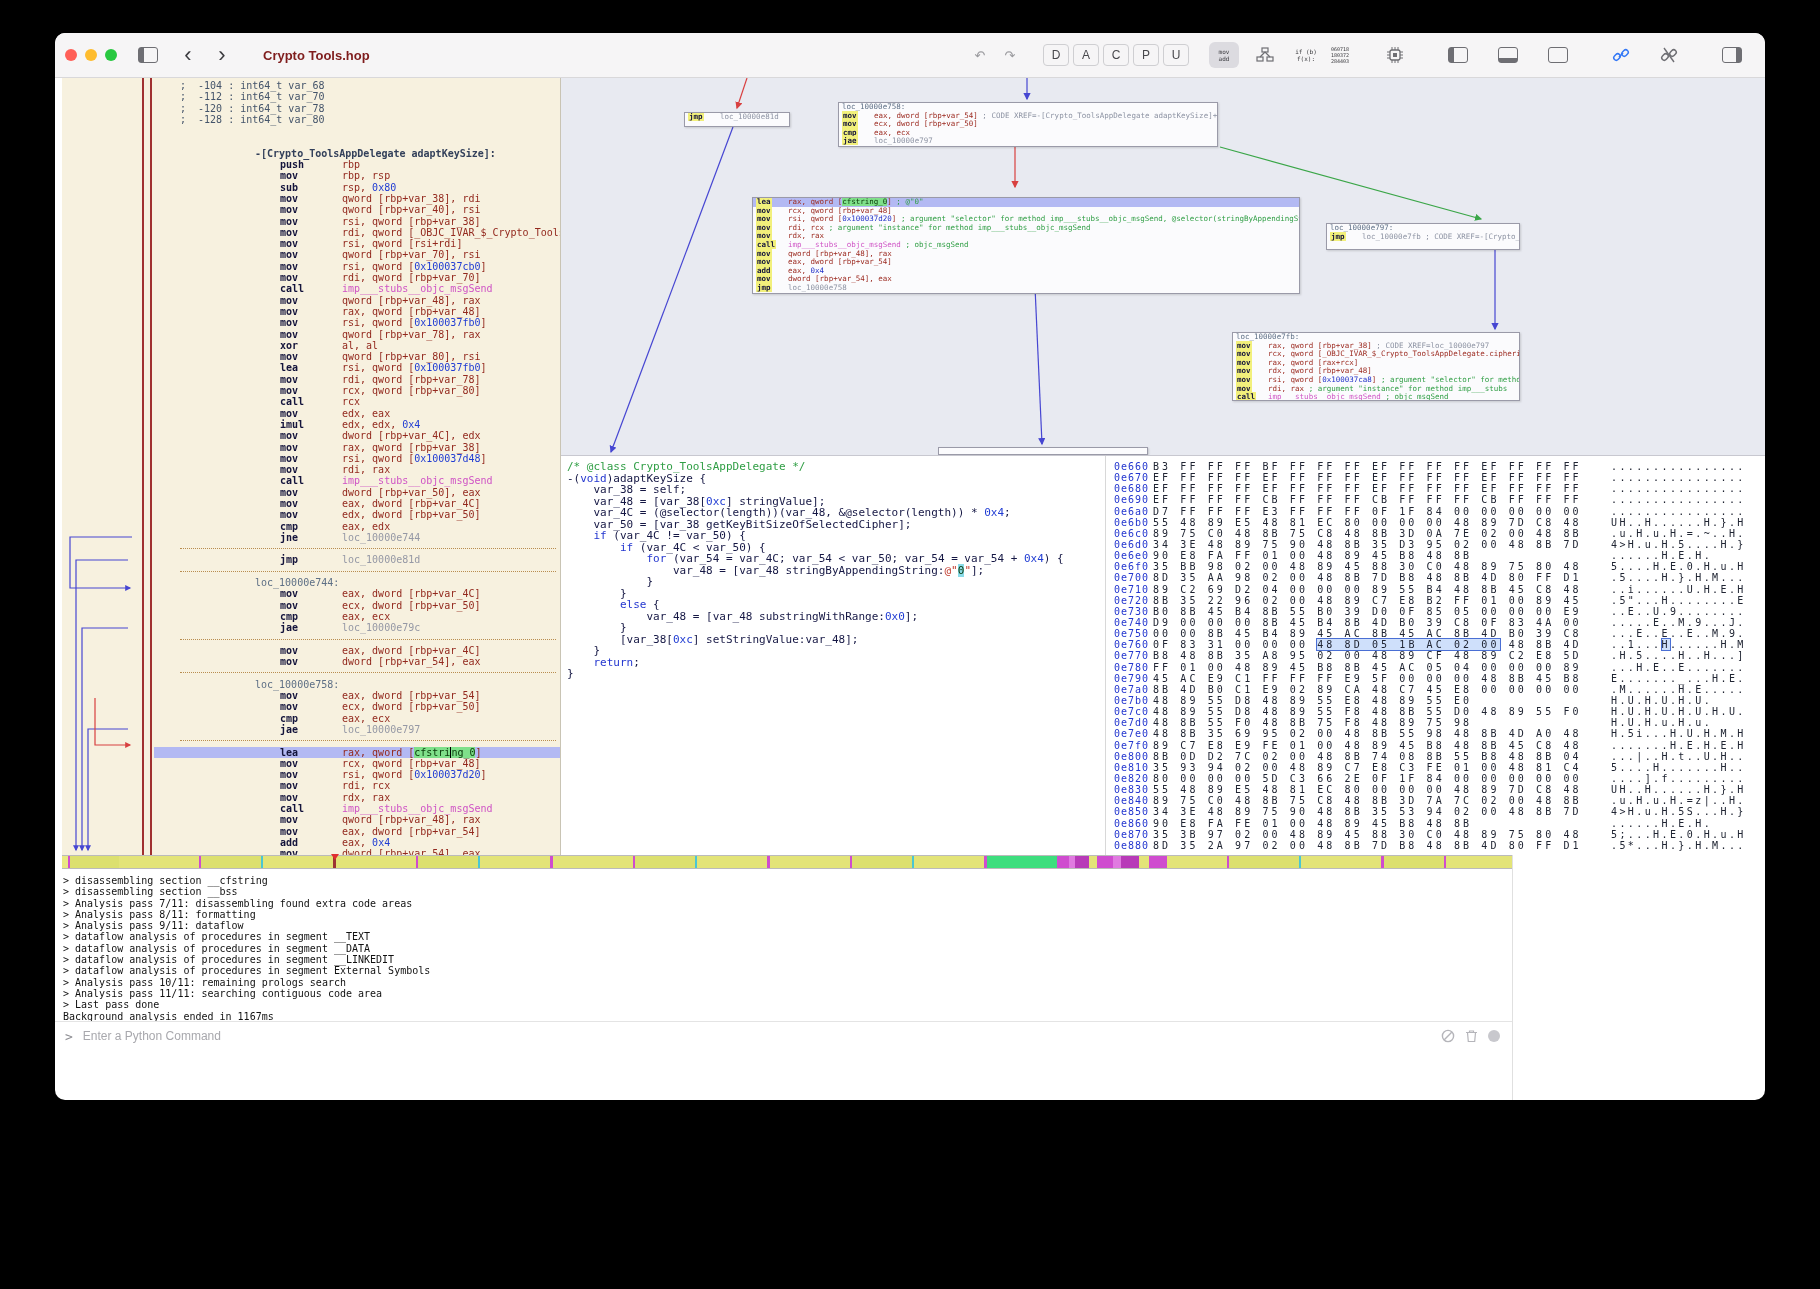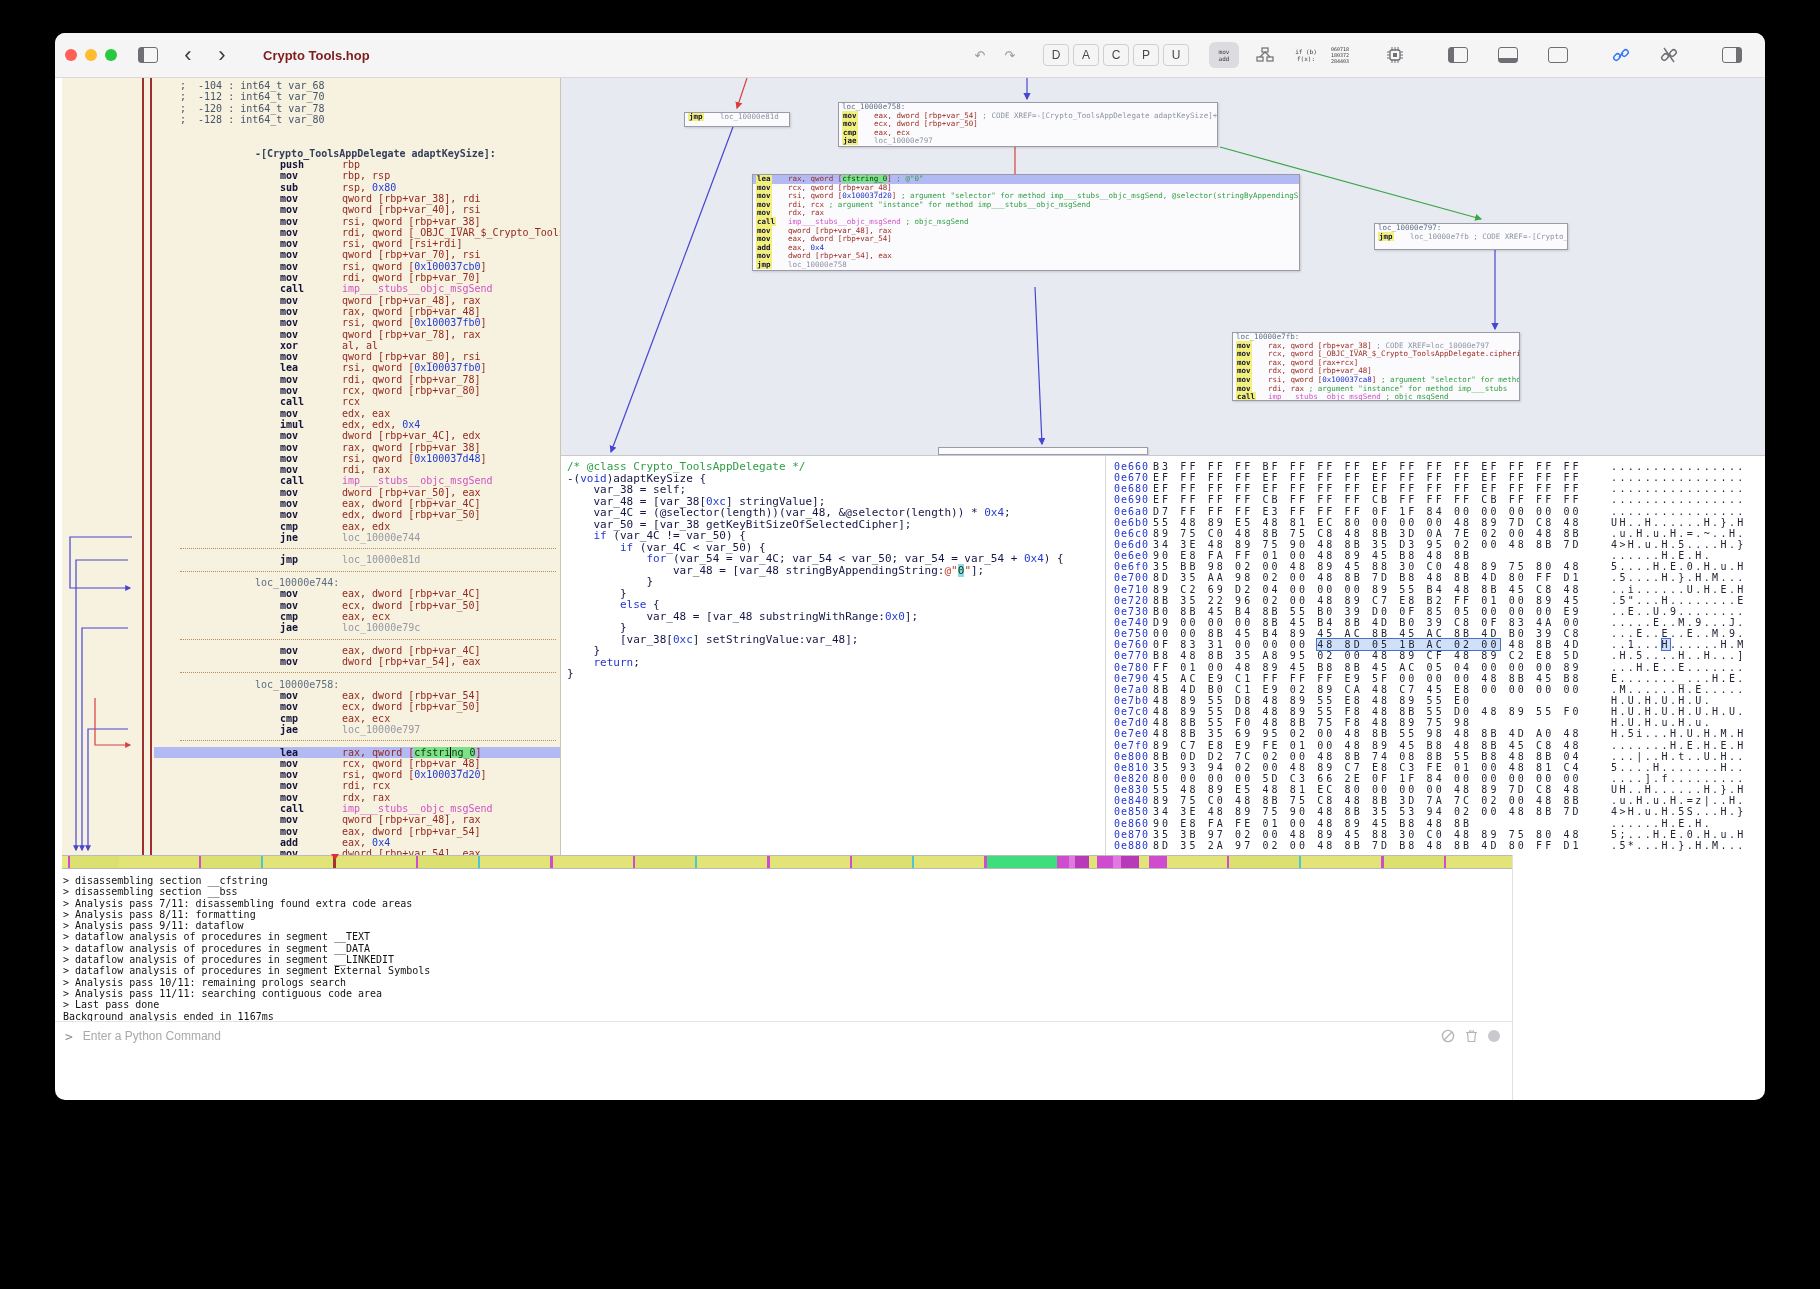--- a/index.html
+++ b/index.html
@@ -316,34 +316,34 @@
             <div class="gblock" style="left: 123px; top: 34px; width: 106px; height: 15px;">
               <div class="grow"><span class="gmnw"><i class="gmn">jmp</i></span><span class="gg-l">loc_10000e81d</span></div>
             </div>
             <div class="gblock" style="left: 277px; top: 24px; width: 380px; height: 45px;">
               <div class="grow glbl">loc_10000e758:</div>
               <div class="grow"><span class="gmnw"><i class="gmn">mov</i></span><span class="gg-r">eax, dword [rbp+var_54]</span><span class="gg-x"> ; CODE XREF=-[Crypto_ToolsAppDelegate adaptKeySize]+226</span></div>
               <div class="grow"><span class="gmnw"><i class="gmn">mov</i></span><span class="gg-r">ecx, dword [rbp+var_50]</span></div>
               <div class="grow"><span class="gmnw"><i class="gmn">cmp</i></span><span class="gg-r">eax, ecx</span></div>
               <div class="grow"><span class="gmnw"><i class="gmn">jae</i></span><span class="gg-l">loc_10000e797</span></div>
             </div>
-            <div class="gblock" style="left: 191px; top: 96px; width: 548px; height: 97px;">
+            <div class="gblock" style="left: 191px; top: 119px; width: 548px; height: 97px;">
               <div class="grow gsel"><span class="gmnw"><i class="gmn">lea</i></span><span class="gg-r">rax, qword [</span><span class="gg-g">cfstring_0</span><span class="gg-r">]</span><span class="gg-gc"> ; @"0"</span></div>
               <div class="grow"><span class="gmnw"><i class="gmn">mov</i></span><span class="gg-r">rcx, qword [rbp+var_48]</span></div>
               <div class="grow"><span class="gmnw"><i class="gmn">mov</i></span><span class="gg-r">rsi, qword [</span><span class="gg-n">0x100037d20</span><span class="gg-r">]</span><span class="gg-gc"> ; argument "selector" for method imp___stubs__objc_msgSend, @selector(stringByAppendingString:)</span></div>
               <div class="grow"><span class="gmnw"><i class="gmn">mov</i></span><span class="gg-r">rdi, rcx</span><span class="gg-gc"> ; argument "instance" for method imp___stubs__objc_msgSend</span></div>
               <div class="grow"><span class="gmnw"><i class="gmn">mov</i></span><span class="gg-r">rdx, rax</span></div>
               <div class="grow"><span class="gmnw"><i class="gmn">call</i></span><span class="gg-c">imp___stubs__objc_msgSend</span><span class="gg-gc"> ; objc_msgSend</span></div>
               <div class="grow"><span class="gmnw"><i class="gmn">mov</i></span><span class="gg-r">qword [rbp+var_48], rax</span></div>
               <div class="grow"><span class="gmnw"><i class="gmn">mov</i></span><span class="gg-r">eax, dword [rbp+var_54]</span></div>
               <div class="grow"><span class="gmnw"><i class="gmn">add</i></span><span class="gg-r">eax, </span><span class="gg-n">0x4</span></div>
               <div class="grow"><span class="gmnw"><i class="gmn">mov</i></span><span class="gg-r">dword [rbp+var_54], eax</span></div>
               <div class="grow"><span class="gmnw"><i class="gmn">jmp</i></span><span class="gg-l">loc_10000e758</span></div>
             </div>
-            <div class="gblock" style="left: 765px; top: 145px; width: 194px; height: 27px; margin-left: 48px;">
+            <div class="gblock" style="left: 765px; top: 145px; width: 194px; height: 27px;">
               <div class="grow glbl">loc_10000e797:</div>
               <div class="grow"><span class="gmnw"><i class="gmn">jmp</i></span><span class="gg-l">loc_10000e7fb</span><span class="gg-x"> ; CODE XREF=-[Crypto_</span></div>
             </div>
             <div class="gblock" style="left: 671px; top: 254px; width: 288px; height: 69px;">
               <div class="grow glbl">loc_10000e7fb:</div>
               <div class="grow"><span class="gmnw"><i class="gmn">mov</i></span><span class="gg-r">rax, qword [rbp+var_38]</span><span class="gg-x"> ; CODE XREF=loc_10000e797</span></div>
               <div class="grow"><span class="gmnw"><i class="gmn">mov</i></span><span class="gg-r">rcx, qword [_OBJC_IVAR_$_Crypto_ToolsAppDelegate.cipherin</span></div>
               <div class="grow"><span class="gmnw"><i class="gmn">mov</i></span><span class="gg-r">rax, qword [rax+rcx]</span></div>
               <div class="grow"><span class="gmnw"><i class="gmn">mov</i></span><span class="gg-r">rdx, qword [rbp+var_48]</span></div>
               <div class="grow"><span class="gmnw"><i class="gmn">mov</i></span><span class="gg-r">rsi, qword [</span><span class="gg-n">0x100037ca8</span><span class="gg-r">]</span><span class="gg-gc"> ; argument "selector" for method</span></div>

